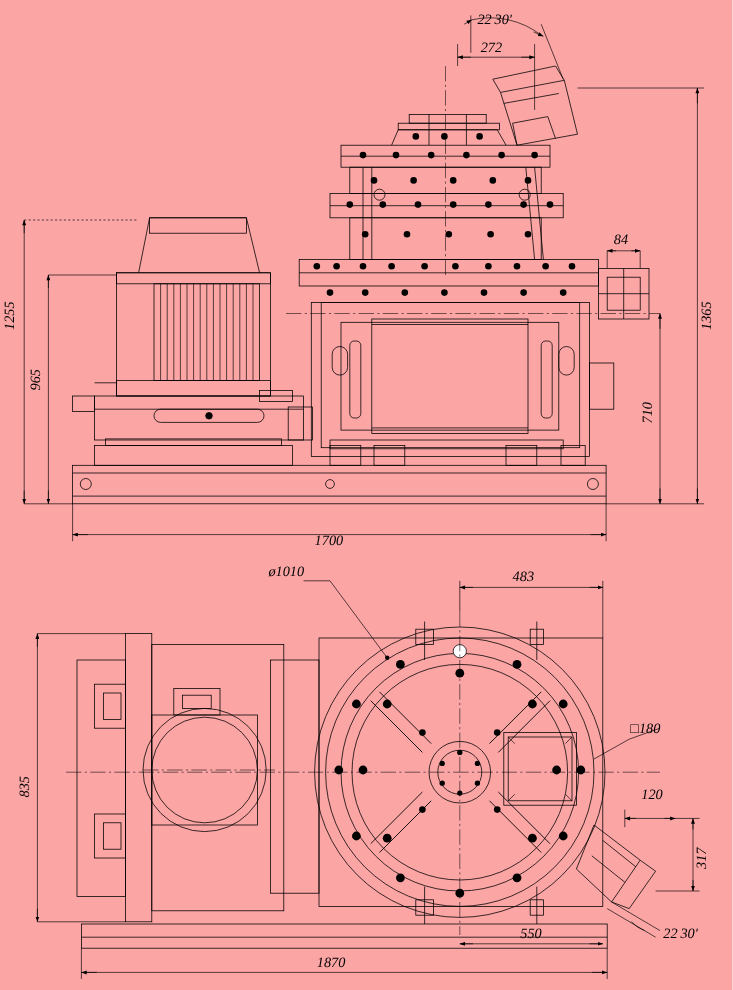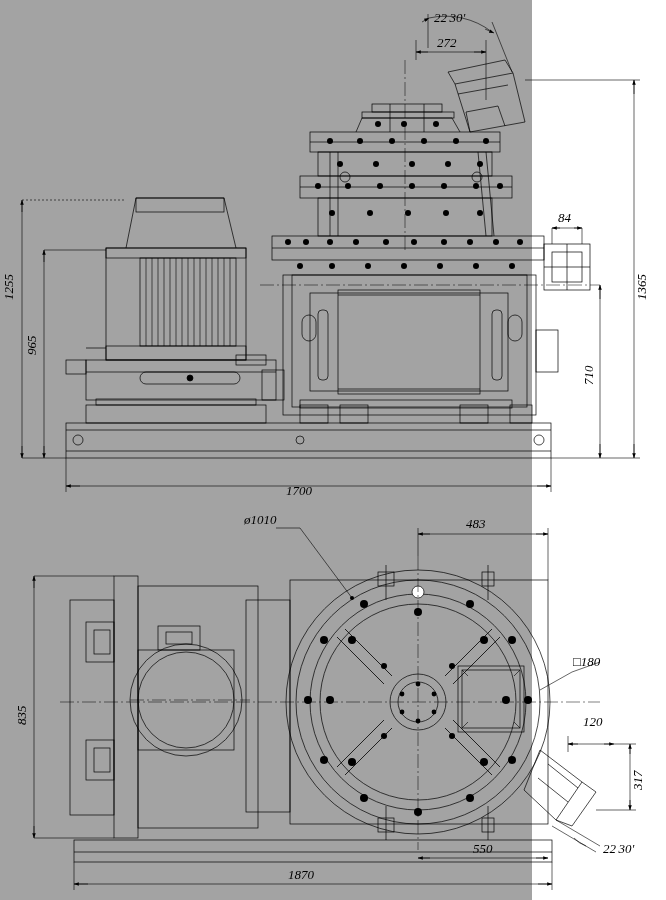--- a/index.html
+++ b/index.html
@@ -1,17 +1,17 @@
 <!DOCTYPE html>
 <html><head>
 <meta charset="utf-8">
 <style>
   html,body{margin:0;padding:0;background:#ffffff;}
   body{width:666px;height:900px;overflow:hidden;font-family:"Liberation Serif",serif;}
-  #sheet{position:relative;width:532px;height:900px;background:#a3a3a3;}
+  #sheet{position:relative;width:666px;height:900px;background:#fca5a5;}
   svg{display:block;}
   .dim-text{
     font-family:"Liberation Serif",serif;
     font-style:italic;
     font-size:13px;
     fill:#000;
     white-space:pre;
   }
 </style>
 </head>

